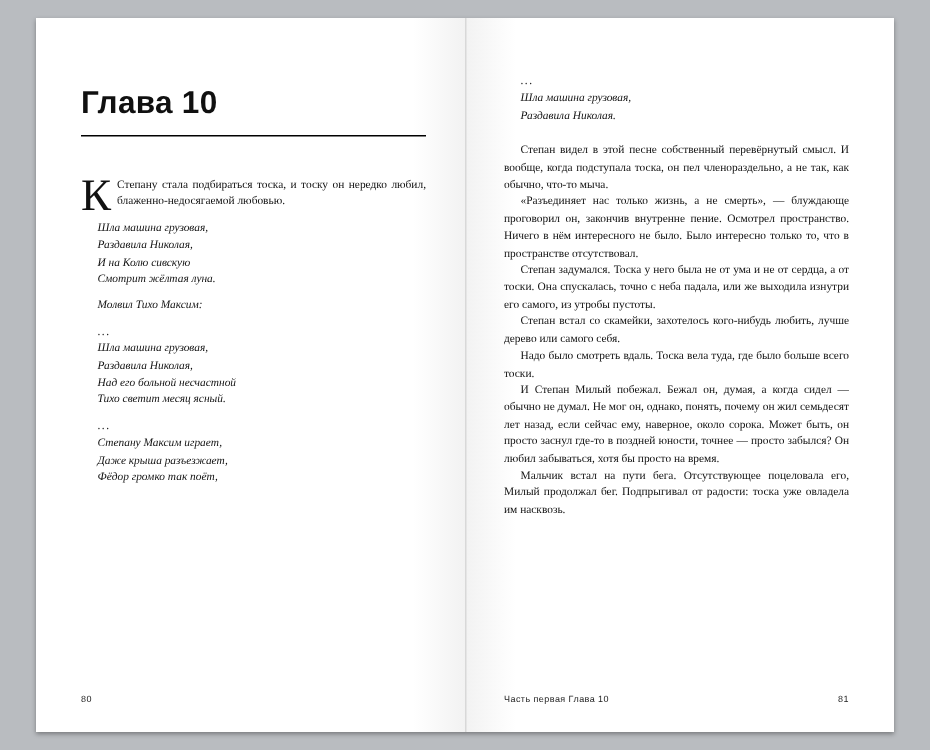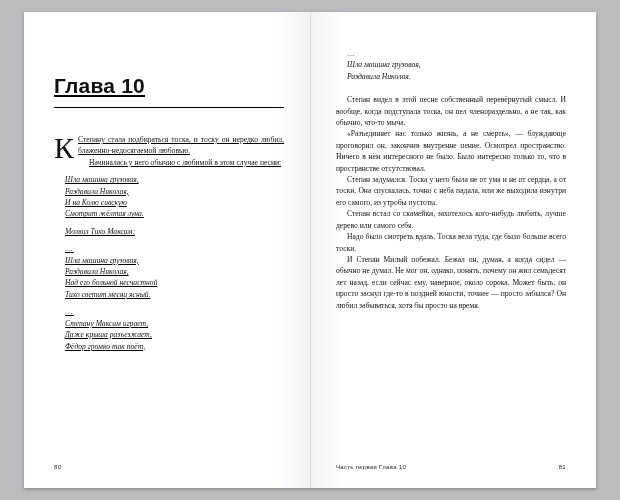--- a/index.html
+++ b/index.html
@@ -31,23 +31,22 @@
     box-shadow: 0 1px 3px rgba(0,0,0,0.35);
   }
   .page {
     position: relative;
     box-sizing: border-box;
     background: #ffffff;
     height: 100%;
   }
   .page-left {
     width: 286px;
-    padding: 36px 26px 28px 30px;
+    padding: 19px 26px 28px 30px;
     background: linear-gradient(to right, #ffffff 0%, #ffffff 88%, #f2f2f2 100%);
-    text-decoration: underline;
   }
   .page-right {
     width: 286px;
     padding: 36px 30px 28px 26px;
     background: linear-gradient(to left, #ffffff 0%, #ffffff 88%, #f2f2f2 100%);
   }
   .gutter {
     position: absolute;
     left: 50%;
     top: 0;
@@ -134,21 +133,20 @@
 <div class="spread">
   <div class="book">
 
     <div class="page page-left">
       <h1 class="chapter-title">Глава 10</h1>
       <div class="rule"></div>
 
       <p class="body-text para dropcap-para">
         <span class="dropcap">К</span><span>Степану стала подбираться тоска, и тоску он нередко любил, блаженно-недосягаемой любовью.</span>
       </p>
-      <p class="body-text para">Начиналась у него обычно с любимой в этом случае песни:</p>
 
       <div class="verse">
         <div>Шла машина грузовая,</div>
         <div>Раздавила Николая,</div>
         <div>И на Колю сивскую</div>
         <div>Смотрит жёлтая луна.</div>
       </div>
 
       <div class="verse">
         <div>Молвил Тихо Максим:</div>
@@ -180,20 +178,21 @@
       </div>
 
       <div class="spacer-sm"></div>
 
       <p class="body-text para">Степан видел в этой песне собственный перевёрнутый смысл. И вообще, когда подступала тоска, он пел членораздельно, а не так, как обычно, что-то мыча.</p>
       <p class="body-text para">«Разъединяет нас только жизнь, а не смерть», — блуждающе проговорил он, закончив внутренне пение. Осмотрел пространство. Ничего в нём интересного не было. Было интересно только то, что в пространстве отсутствовал.</p>
       <p class="body-text para">Степан задумался. Тоска у него была не от ума и не от сердца, а от тоски. Она спускалась, точно с неба падала, или же выходила изнутри его самого, из утробы пустоты.</p>
       <p class="body-text para">Степан встал со скамейки, захотелось кого-нибудь любить, лучше дерево или самого себя.</p>
       <p class="body-text para">Надо было смотреть вдаль. Тоска вела туда, где было больше всего тоски.</p>
       <p class="body-text para">И Степан Милый побежал. Бежал он, думая, а когда сидел — обычно не думал. Не мог он, однако, понять, почему он жил семьдесят лет назад, если сейчас ему, наверное, около сорока. Может быть, он просто заснул где-то в поздней юности, точнее — просто забылся? Он любил забываться, хотя бы просто на время.</p>
+      <p class="body-text para">Мальчик встал на пути бега. Отсутствующее поцеловала его, Милый продолжал бег. Подпрыгивал от радости: тоска уже овладела им насквозь.</p>
 
       <div class="footer-center-right">Часть первая  Глава 10</div>
       <div class="footer footer-right">81</div>
     </div>
 
     <div class="gutter"></div>
   </div>
 </div>
 
 </body></html>

